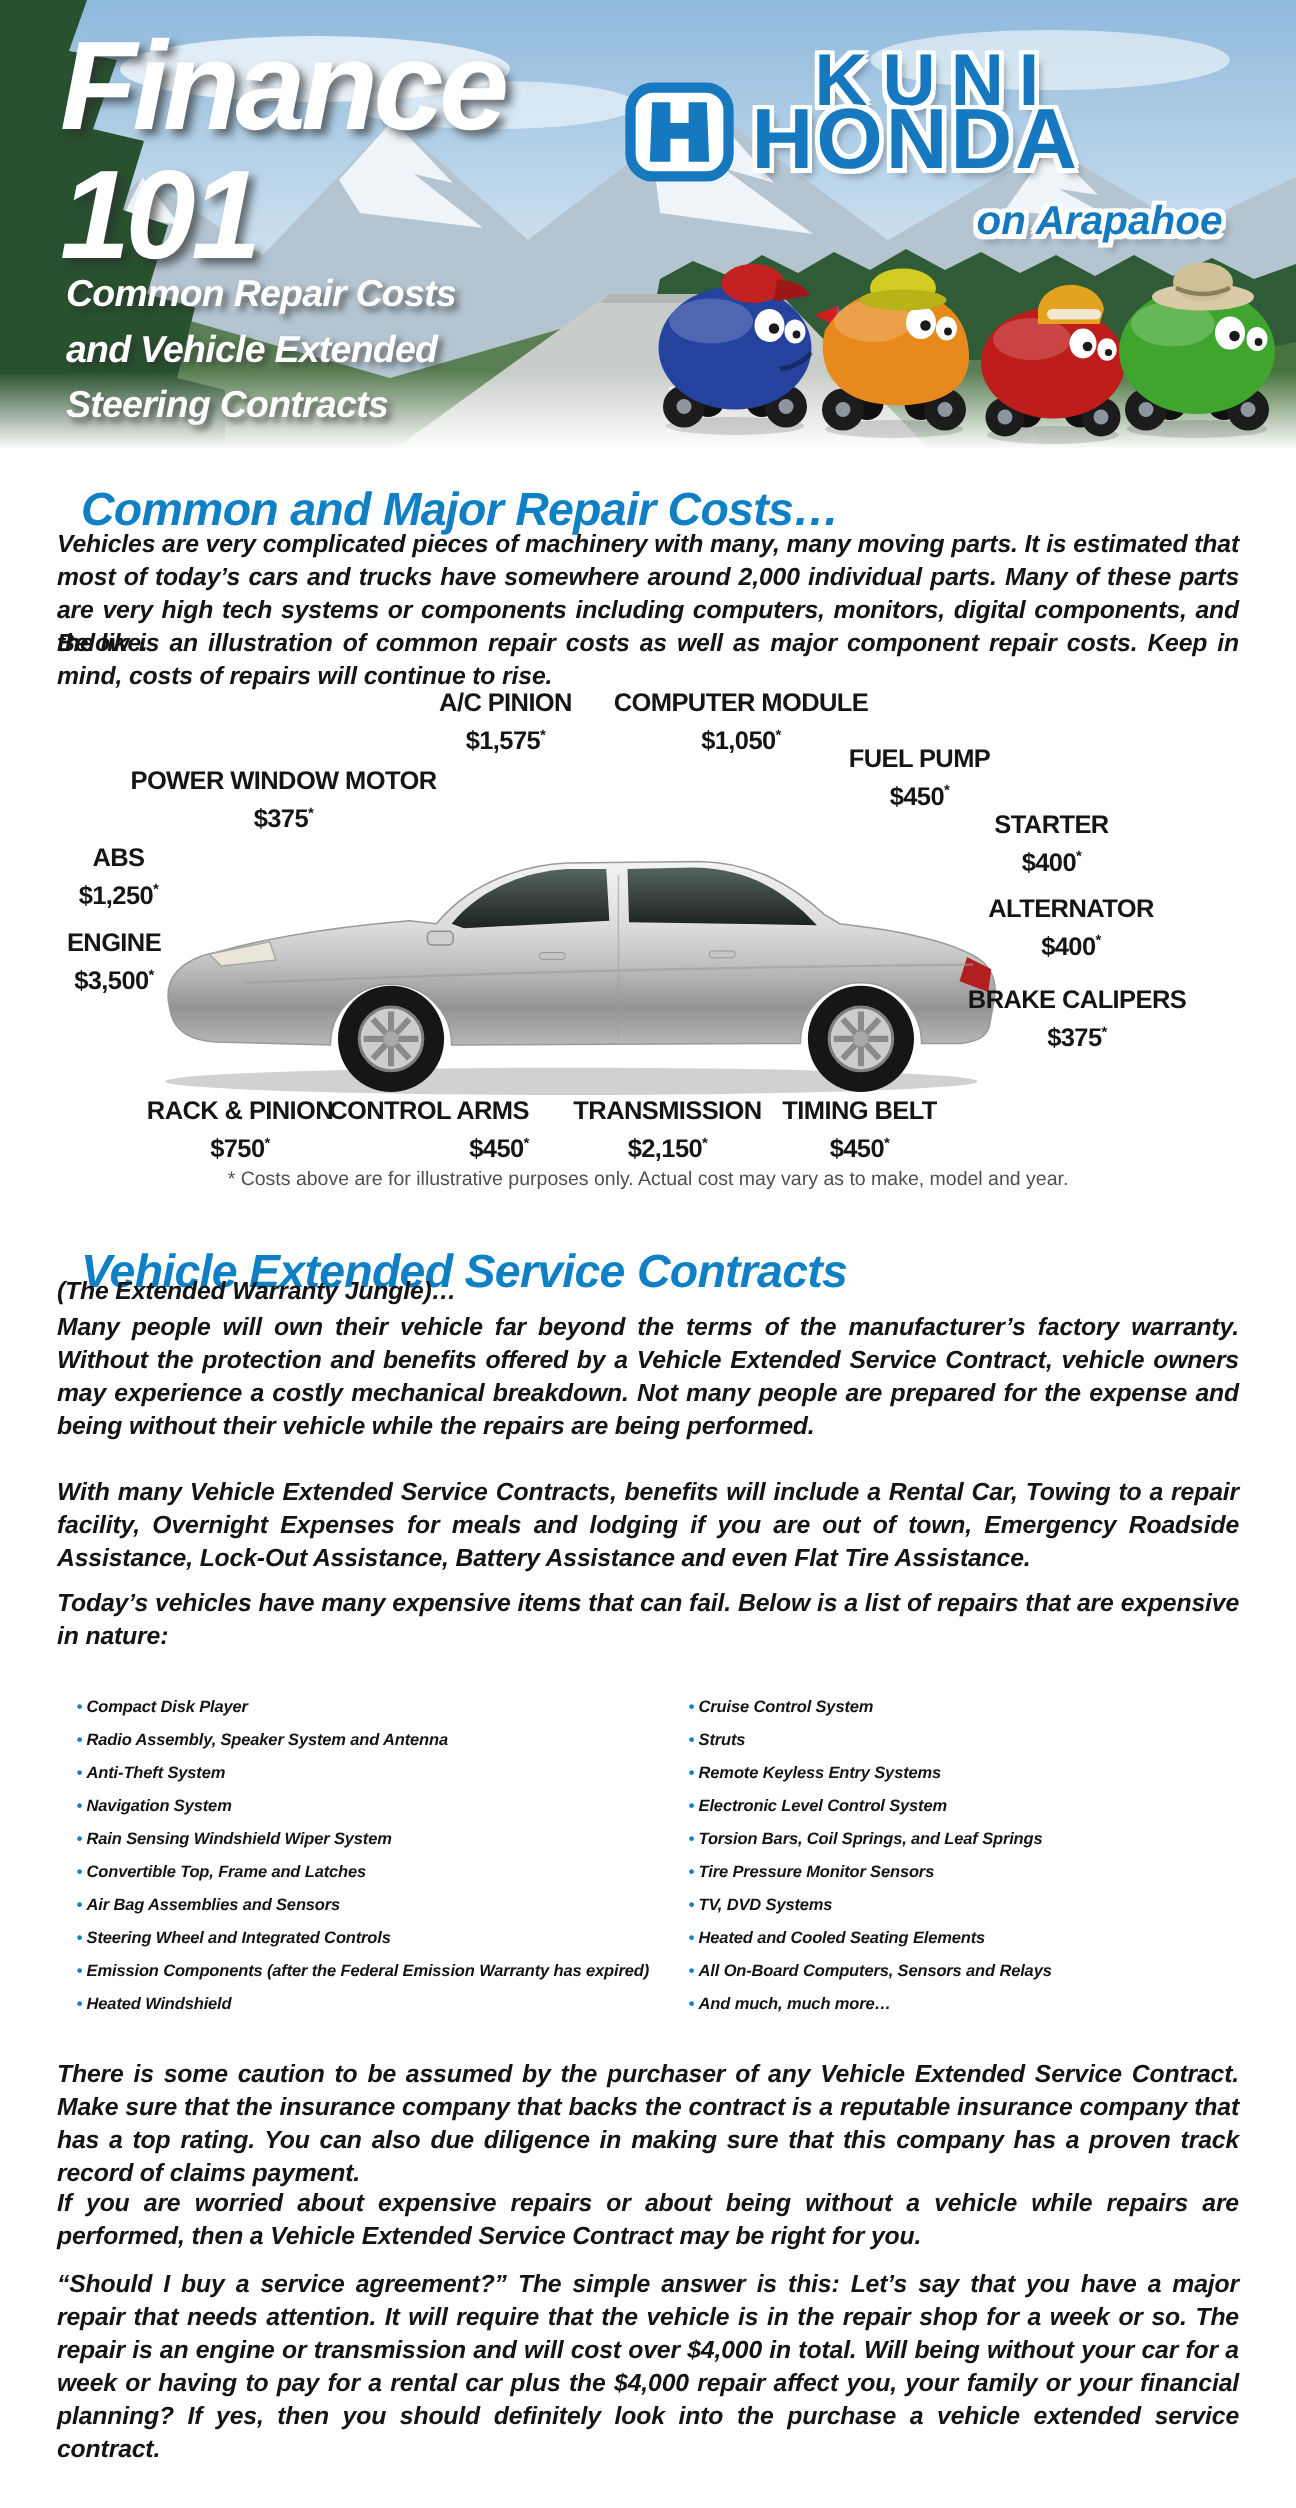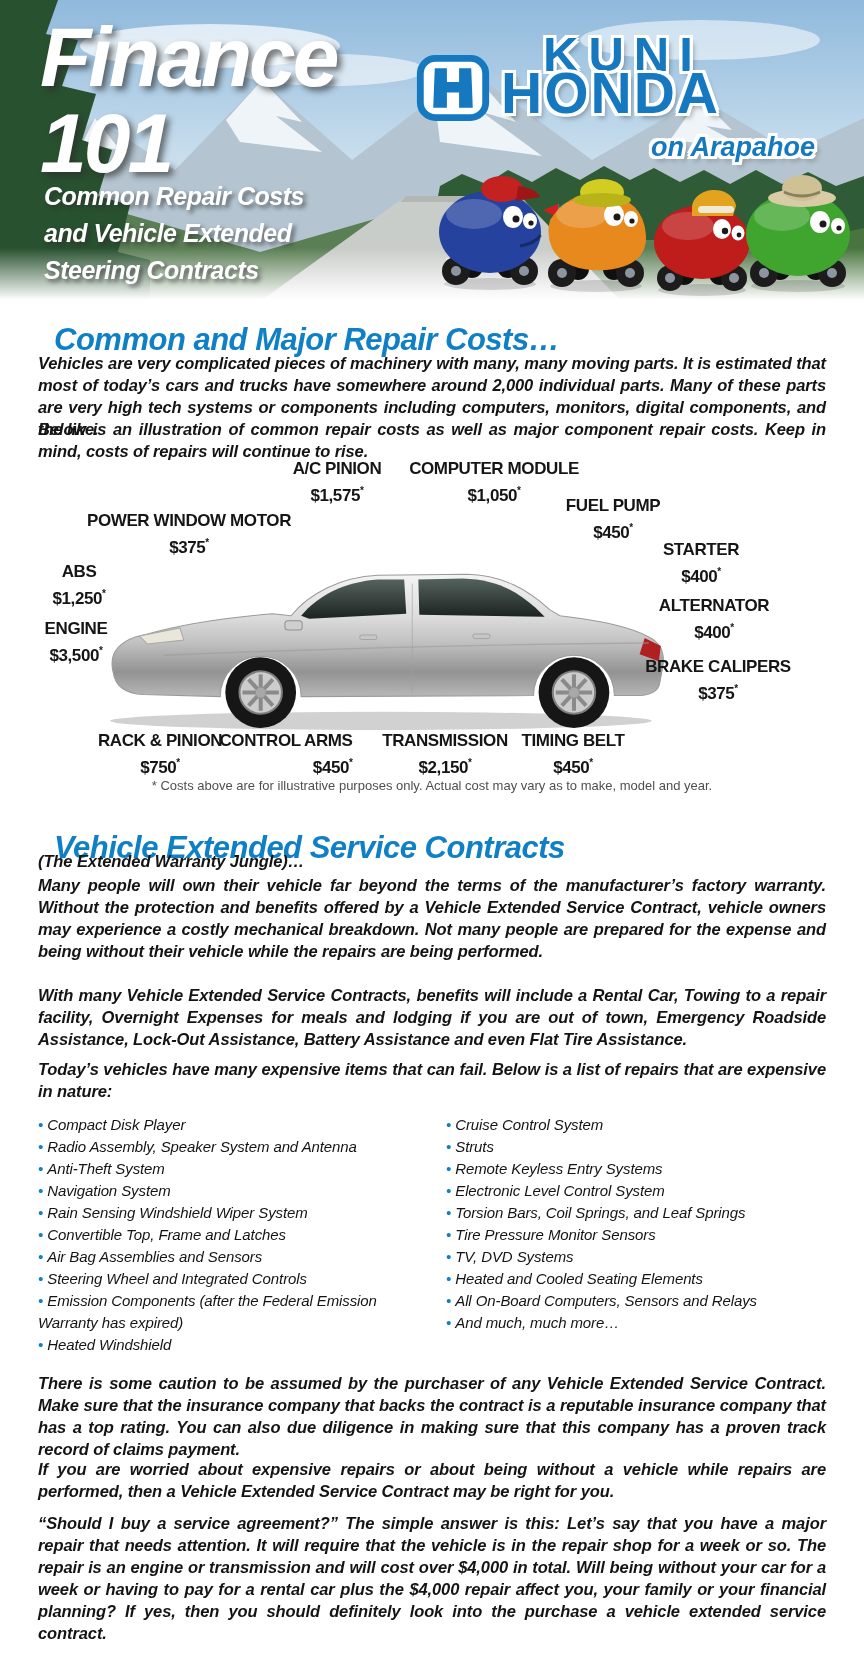--- a/index.html
+++ b/index.html
@@ -45,22 +45,22 @@
       font-weight:bold;font-size:17px;line-height:22px;letter-spacing:-0.4px;white-space:nowrap;}
   .dprice sup{font-size:10px;}
   .l-ac{left:337px;top:3px;} .l-cm{left:494px;top:3px;} .l-fp{left:613px;top:40px;}
   .l-pwm{left:189px;top:55px;} .l-st{left:701px;top:84px;} .l-abs{left:79px;top:106px;}
   .l-alt{left:714px;top:140px;} .l-eng{left:76px;top:163px;} .l-bc{left:718px;top:201px;}
   .l-rp{left:160px;top:275px;} .l-ca{left:286px;top:275px;text-align:right;} .l-tr{left:445px;top:275px;} .l-tb{left:573px;top:275px;}
   .footnote{position:absolute;left:0;top:323px;width:864px;text-align:center;
       color:var(--footnote-gray);font-size:13px;}
 
   
-  .blist{position:absolute;top:1114px;margin:0;padding:0;list-style:none;
-      color:var(--text-black);font-weight:normal;font-style:italic;font-size:15px;line-height:22px;
+  .blist{position:absolute;top:1114px;margin:13px;padding:0;list-style:none;
+      color:var(--text-black);font-weight:bold;font-style:italic;font-size:11px;line-height:22px;
       letter-spacing:-0.1px;}
   .blist-left{left:38px;width:392px;}
   .blist-right{left:446px;width:400px;}
   .blist li::before{content:"\2022\00a0";color:var(--heading-blue);}
 
   .t304{top:304px;} .t352{top:352px;} .t418{top:418px;}
   .t812{top:812px;} .t850{top:850px;} .t874{top:874px;} .t984{top:984px;} .t1058{top:1058px;}
   .t1372{top:1372px;} .t1458{top:1458px;} .t1512{top:1512px;}
 </style>
 </head>

